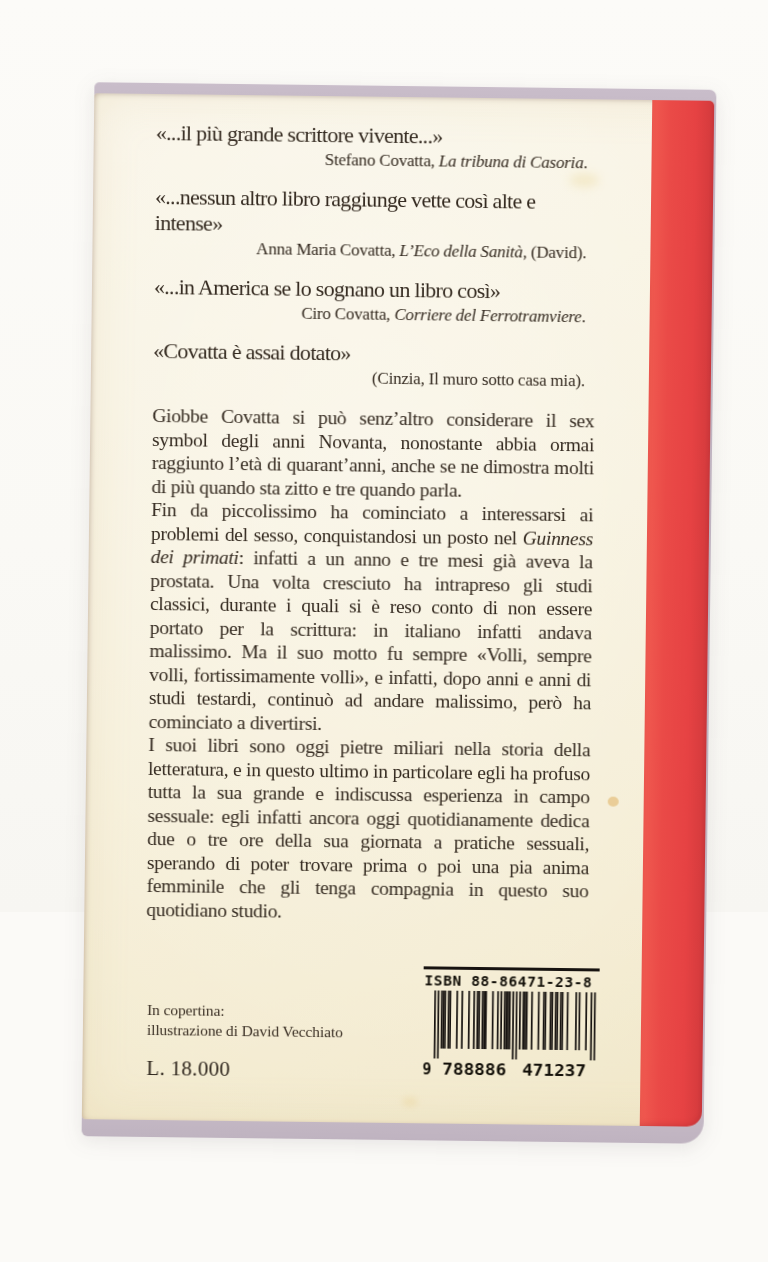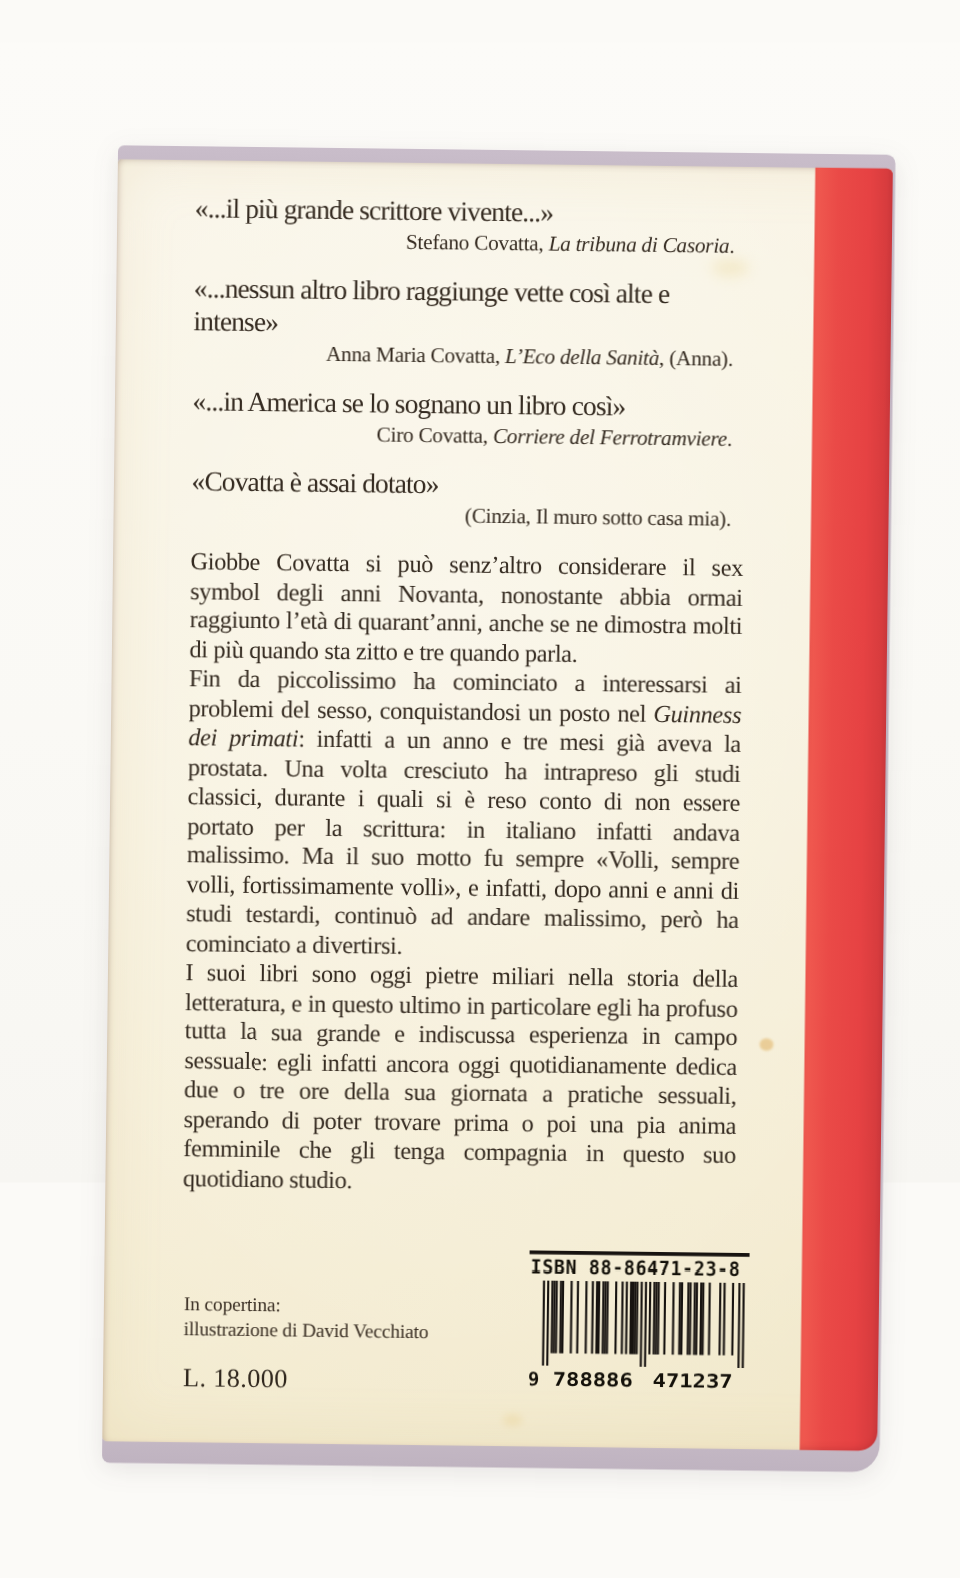--- a/index.html
+++ b/index.html
@@ -6,21 +6,21 @@
     --bg:#fbfaf7;
     --cream:#f7f1dd;
     --red:#e84845;
     --edge:#c3b7c4;
     --ink:#342a20;
     --bar:#171310;
   }
   *{margin:0;padding:0;box-sizing:border-box;}
   html,body{width:768px;height:1262px;overflow:hidden;}
   body{font-family:"Liberation Serif","DejaVu Serif",serif;background:var(--bg);}
-  .stage{position:relative;width:768px;height:912px;background:linear-gradient(180deg,#fcfbf8 0%,#faf9f5 60%,#f7f6f2 100%);margin-top:34px;}
+  .stage{position:relative;width:768px;height:912px;background:linear-gradient(180deg,#fcfbf8 0%,#faf9f5 60%,#f7f6f2 100%);}
   .book{
     position:absolute;left:88px;top:86px;width:622px;height:1054px;
     transform:rotate(0.7deg);transform-origin:50% 50%;
     filter:drop-shadow(0 5px 10px rgba(60,50,60,0.10));
   }
   .pages-edge{
     position:absolute;inset:0;background:linear-gradient(180deg,#c9bdca 0%,#c3b7c4 3%,#beb2bf 50%,#c6bac6 97%,#bfb3c0 100%);
     border-radius:5px 7px 22px 6px;
   }
   .cover{
@@ -86,21 +86,21 @@
       <div class="stain stain-1"></div>
       <div class="stain stain-2"></div>
       <div class="stain stain-3"></div>
 
       <div class="content">
 
         <p class="quote">«...il più grande scrittore vivente...»</p>
         <p class="attr"><span>Stefano Covatta, </span><i>La tribuna di Casoria</i><span>.</span></p>
 
         <p class="quote">«...nessun altro libro raggiunge vette così alte e intense»</p>
-        <p class="attr"><span>Anna Maria Covatta, </span><i>L’Eco della Sanità</i><span>, (Anna).</span></p>
+        <p class="attr"><span>Anna Maria Covatta, </span><i>L’Eco della Sanità</i><span>, (David).</span></p>
 
         <p class="quote">«...in America se lo sognano un libro così»</p>
         <p class="attr"><span>Ciro Covatta, </span><i>Corriere del Ferrotramviere</i><span>.</span></p>
 
         <p class="quote">«Covatta è assai dotato»</p>
         <p class="attr"><span>(Cinzia, Il muro sotto casa mia).</span><i></i><span></span></p>
 
         <div class="bio">
           <p>Giobbe Covatta si può senz’altro considerare il sex symbol degli anni Novanta, nonostante abbia ormai raggiunto l’età di quarant’anni, anche se ne dimostra molti di più quando sta zitto e tre quando parla.</p>
           <p><span>Fin da piccolissimo ha cominciato a interessarsi ai problemi del sesso, conquistandosi un posto nel </span><i>Guinness dei primati</i><span>: infatti a un anno e tre mesi già aveva la prostata. Una volta cresciuto ha intrapreso gli studi classici, durante i quali si è reso conto di non essere portato per la scrittura: in italiano infatti andava malissimo. Ma il suo motto fu sempre «Volli, sempre volli, fortissimamente volli», e infatti, dopo anni e anni di studi testardi, continuò ad andare malissimo, però ha cominciato a divertirsi.</span></p>

